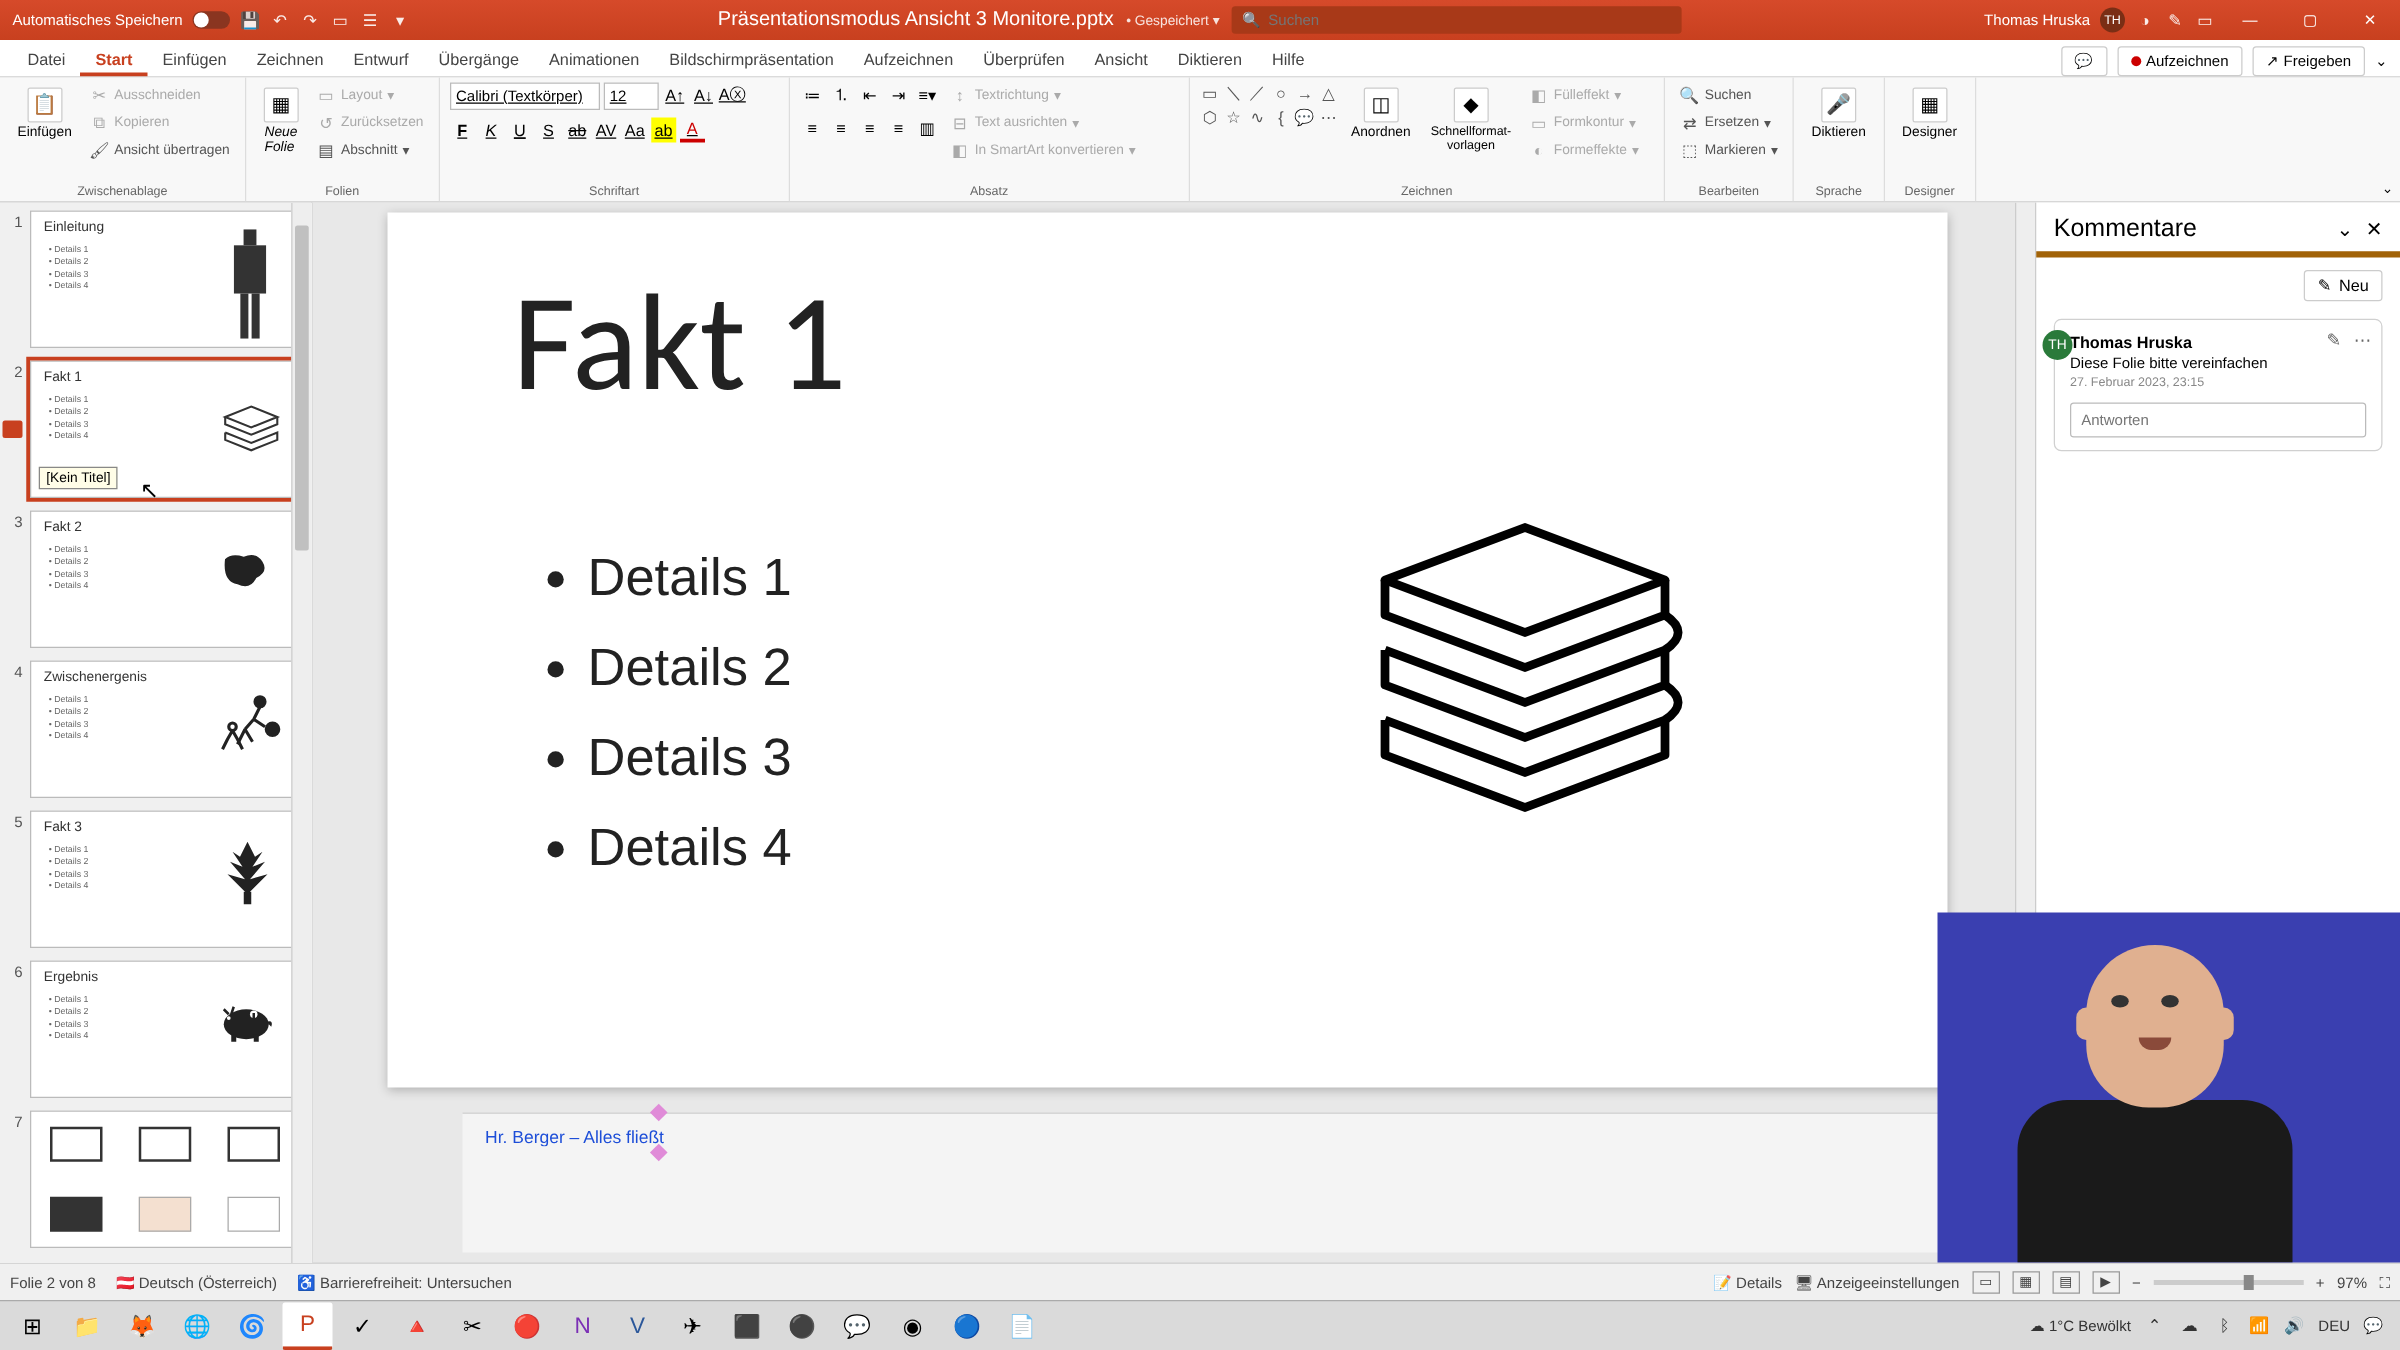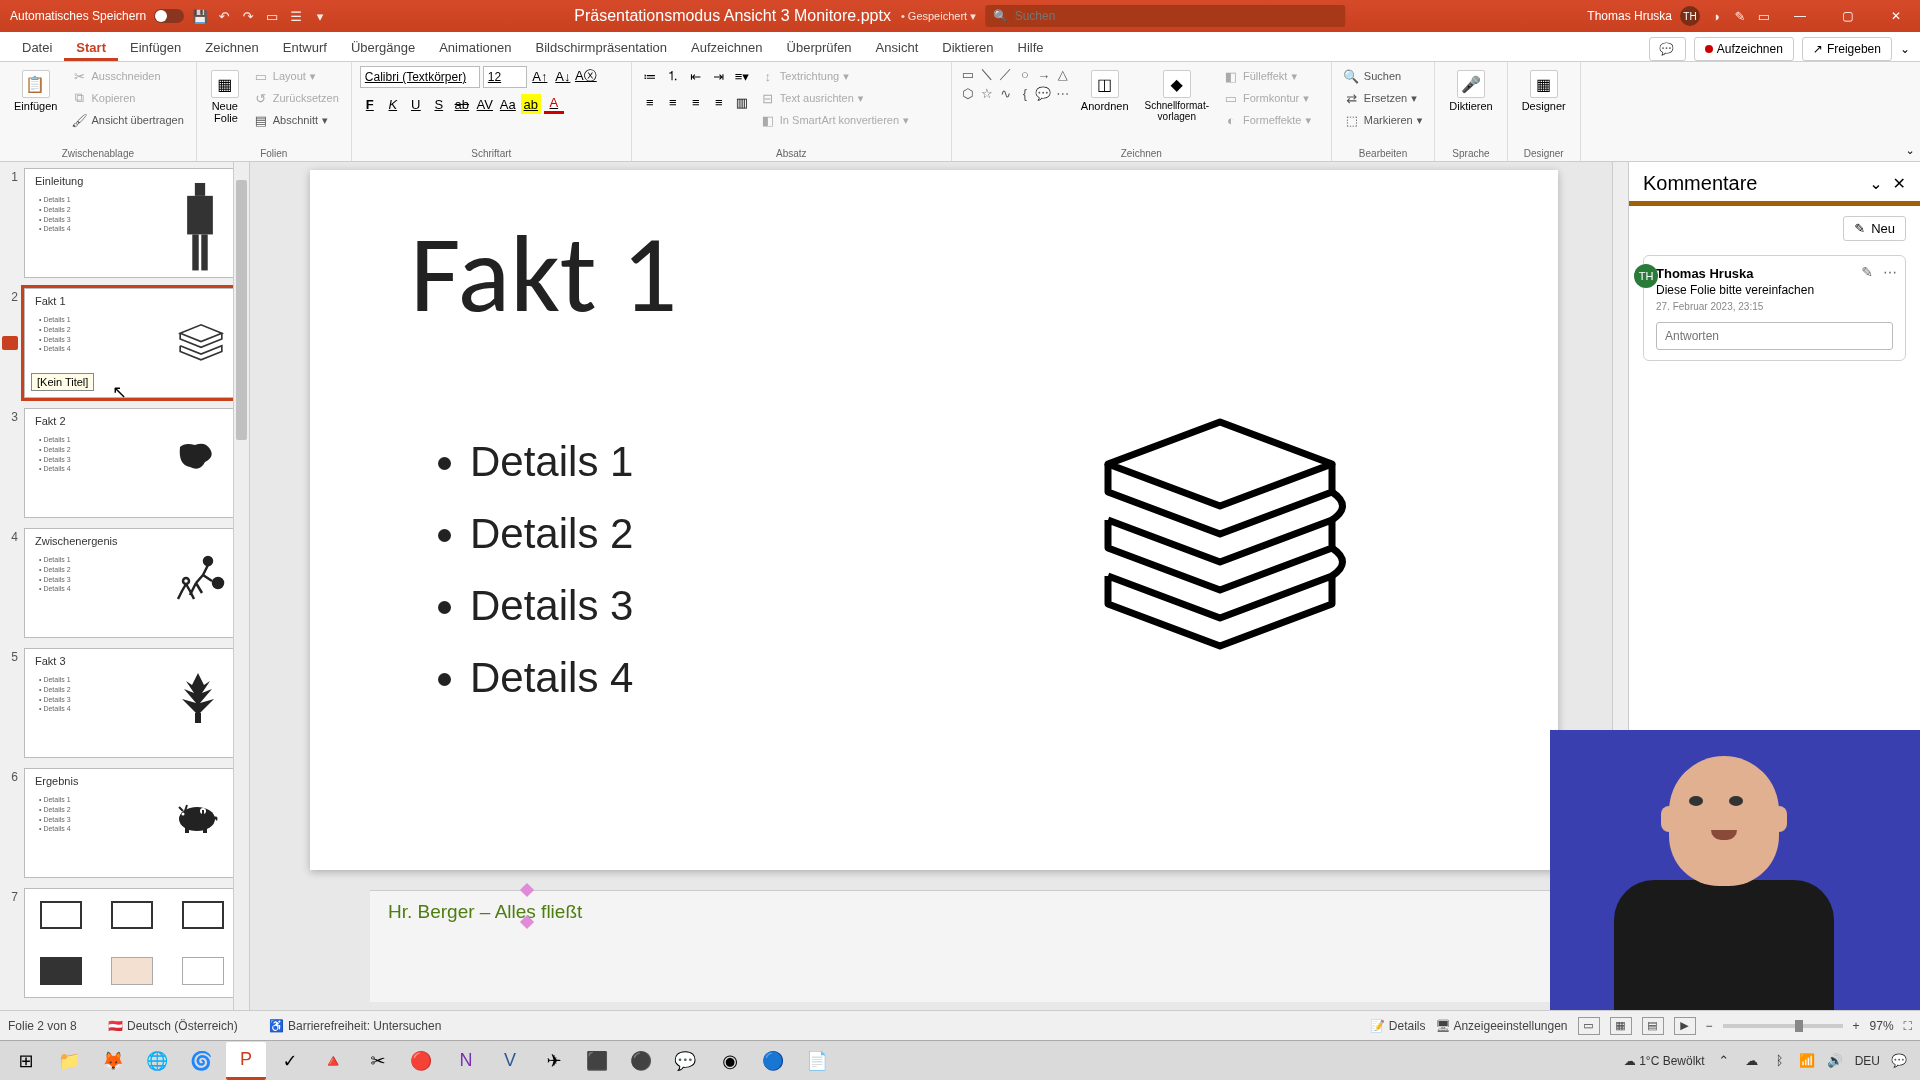--- a/index.html
+++ b/index.html
@@ -66,40 +66,40 @@
 
 .canvas-area { flex:1; position:relative; overflow:hidden; }
 .canvas-scrollbar { position:absolute; right:0; top:0; bottom:0; width:16px; background:#eee; border-left:1px solid #ccc; }
 .slide-wrap { position:absolute; top:8px; left:60px; right:34px; bottom:8px; }
 .slide { width:1248px; height:700px; background:#fff; box-shadow:0 2px 8px rgba(0,0,0,.25); position:relative; }
 .slide-h1 { position:absolute; top:36px; left:100px; font-size:110px; font-weight:400; color:#222; font-family:Calibri,Arial,sans-serif; }
 .slide-bullets { position:absolute; top:268px; left:130px; font-size:42px; color:#222; font-family:Calibri,Arial,sans-serif; }
 .slide-bullets li { list-style:disc; margin-bottom:24px; margin-left:30px; }
 .books-icon { position:absolute; top:220px; left:770px; width:280px; height:260px; }
 .notes-area { position:absolute; left:60px; right:34px; bottom:0; top:720px; background:#f4f4f4; border-top:1px solid #ccc; padding:10px 18px; }
-.notes-input { font-size:19px; color:#4d7c0f; border:none; background:transparent; outline:none; width:100%; }
+.notes-input { font-size:14px; color:#1d4ed8; border:none; background:transparent; outline:none; width:100%; }
 .notes-caret { position:absolute; top:-6px; left:152px; width:10px; height:10px; background:#e08bd8; transform:rotate(45deg); }
 .notes-caret2 { position:absolute; top:26px; left:152px; width:10px; height:10px; background:#e08bd8; transform:rotate(45deg); }
 
 
 .comments-pane { width:292px; background:#fff; border-left:1px solid #ccc; display:flex; flex-direction:column; }
 .comments-header { display:flex; align-items:center; padding:10px 14px 6px; border-bottom:5px solid #a16207; }
 .comments-header h2 { font-size:20px; font-weight:400; }
 .comments-header .ctl { margin-left:auto; display:flex; gap:10px; }
 .neu-btn { display:flex; align-items:center; gap:6px; border:1px solid #ccc; border-radius:3px; padding:4px 10px; font-size:13px; margin:10px 14px 10px auto; cursor:pointer; width:fit-content; }
 .comment-card { border:1px solid #d0d0d0; border-radius:6px; margin:4px 14px; padding:10px 12px; position:relative; }
 .comment-avatar { width:24px; height:24px; background:#2a7a3a; color:#fff; border-radius:50%; display:flex; align-items:center; justify-content:center; font-size:11px; position:absolute; left:-10px; top:8px; }
 .comment-author { font-size:13px; font-weight:600; }
 .comment-text { font-size:12px; margin-top:2px; }
 .comment-date { font-size:10px; color:#888; margin-top:4px; }
 .comment-actions { position:absolute; right:8px; top:8px; display:flex; gap:10px; font-size:14px; color:#666; }
 .reply-box { width:100%; margin-top:10px; border:1px solid #bbb; border-radius:3px; padding:6px 8px; font-size:12px; color:#888; }
 
 
-.statusbar { position:absolute; bottom:0; left:0; right:0; height:30px; background:#f0f0f0; border-top:1px solid #ccc; display:flex; align-items:center; font-size:12px; color:#444; padding:0 8px; gap:32px; }
+.statusbar { position:absolute; bottom:0; left:0; right:0; height:30px; background:#f0f0f0; border-top:1px solid #ccc; display:flex; align-items:center; font-size:12px; color:#444; padding:0 8px; gap:16px; }
 .statusbar .right { margin-left:auto; display:flex; align-items:center; gap:10px; }
 .view-btn { width:22px; height:18px; border:1px solid #999; cursor:pointer; display:flex; align-items:center; justify-content:center; font-size:11px; }
 .zoom-slider { width:120px; height:4px; background:#ccc; position:relative; }
 .zoom-slider::after { content:""; position:absolute; left:60%; top:-4px; width:8px; height:12px; background:#888; }
 
 .win-taskbar { position:absolute; bottom:0; left:0; right:0; height:40px; background:#dadada; border-top:1px solid #aaa; display:flex; align-items:center; padding:0 6px; gap:4px; z-index:50; }
 .tb-icon { width:40px; height:38px; display:flex; align-items:center; justify-content:center; cursor:pointer; font-size:18px; border-radius:2px; }
 .tb-right { margin-left:auto; display:flex; align-items:center; gap:10px; font-size:12px; color:#333; padding-right:6px; }
 .tray-icon { width:18px; height:18px; display:flex; align-items:center; justify-content:center; font-size:13px; }
 
@@ -204,21 +204,21 @@
           </div>
       </div>
     </div>
     <div class="group-label">Zwischenablage</div>
   </div>
 
   <div class="group">
     <div class="group-body">
       <div class="rb-big">
         <div class="rb-big-icon">▦</div>
-        <span style="white-space:pre-line;text-align:right;">Neue
+        <span style="white-space:pre-line;text-align:left;font-style:italic;">Neue
 Folie</span>
       </div>
       <div class="rb-col">
         <div class="rb-item disabled"><span class="rb-icon-sm">▭</span><span>Layout</span> ▾</div>
         <div class="rb-item disabled">
             <span class="rb-icon-sm">↺</span>
             <span>Zurücksetzen</span>
           </div>
         <div class="rb-item"><span class="rb-icon-sm">▤</span><span>Abschnitt</span> ▾</div>
       </div>

